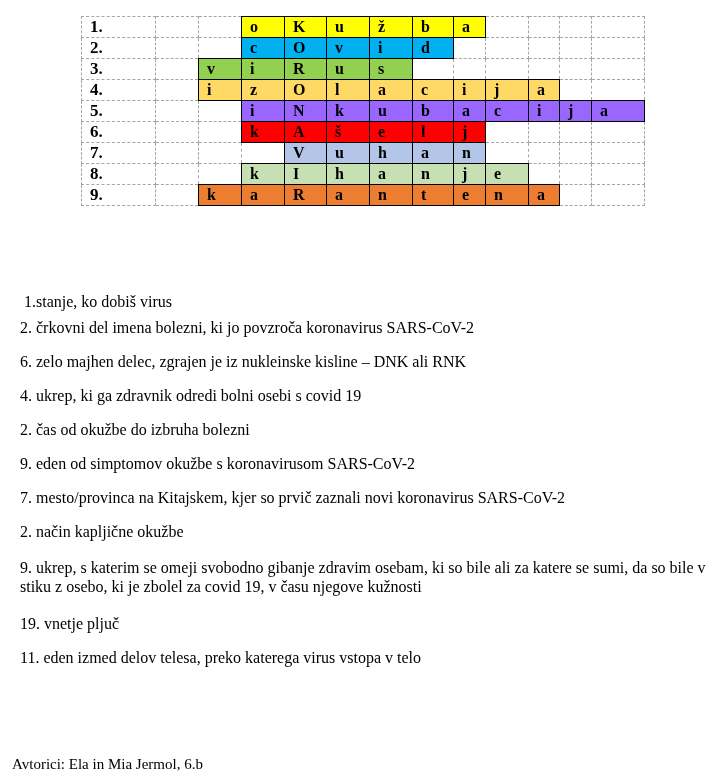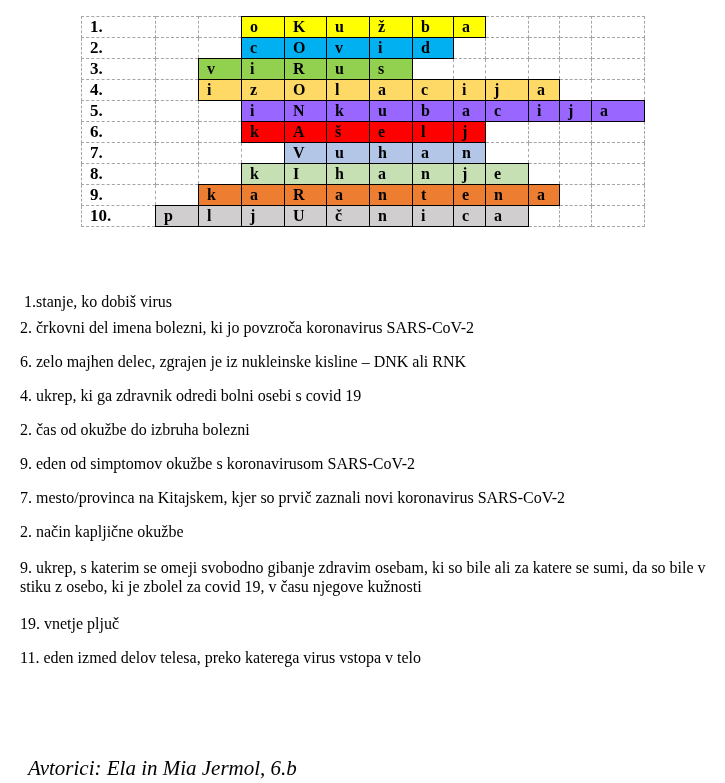--- a/index.html
+++ b/index.html
@@ -7,21 +7,21 @@
          font-family: "Liberation Serif", "DejaVu Serif", serif; color: #000; }
   #grid { position: absolute; left: 81px; top: 16px; border-collapse: collapse; table-layout: fixed; }
   #grid td { border: 1px dashed #a6a6a6; height: 20.5px; padding: 0 0 0 8px;
              font-weight: bold; font-size: 16px; line-height: 20px; vertical-align: middle;
              white-space: nowrap; overflow: hidden; box-sizing: border-box; }
   #grid td.label { font-size: 17px; padding-left: 8px; }
   #grid td.filled { border: 1px solid #000; }
   .clues { position: absolute; left: 24px; top: 284px; width: 700px; font-size: 16px; line-height: 19px; }
   .clue { position: absolute; left: 0; white-space: nowrap; }
   .clue.wrap { white-space: normal; width: 695px; }
-  .authors { position: absolute; left: 28px; top: 756px; font-size: 21px; font-style: italic; }
+  .authors { position: absolute; left: 12px; top: 756px; font-size: 15px; }
 </style>
 </head>
 <body>
 
 <table id="grid">
   <colgroup>
     <col style="width:74px">
       <col style="width:43px">
       <col style="width:43px">
       <col style="width:43px">
@@ -164,35 +164,20 @@
         <td class="filled" style="background: rgb(237, 125, 49);">R</td>
         <td class="filled" style="background: rgb(237, 125, 49);">a</td>
         <td class="filled" style="background: rgb(237, 125, 49);">n</td>
         <td class="filled" style="background: rgb(237, 125, 49);">t</td>
         <td class="filled" style="background: rgb(237, 125, 49);">e</td>
         <td class="filled" style="background: rgb(237, 125, 49);">n</td>
         <td class="filled" style="background: rgb(237, 125, 49);">a</td>
         <td></td>
         <td></td>
       </tr>
-      <tr>
-        <td class="label">10.</td>
-        <td class="filled" style="background: rgb(208, 206, 206);">p</td>
-        <td class="filled" style="background: rgb(208, 206, 206);">l</td>
-        <td class="filled" style="background: rgb(208, 206, 206);">j</td>
-        <td class="filled" style="background: rgb(208, 206, 206);">U</td>
-        <td class="filled" style="background: rgb(208, 206, 206);">č</td>
-        <td class="filled" style="background: rgb(208, 206, 206);">n</td>
-        <td class="filled" style="background: rgb(208, 206, 206);">i</td>
-        <td class="filled" style="background: rgb(208, 206, 206);">c</td>
-        <td class="filled" style="background: rgb(208, 206, 206);">a</td>
-        <td></td>
-        <td></td>
-        <td></td>
-      </tr>
     </tbody>
 </table>
 
 <div class="clues">
   <div class="clue" style="top:8px"> 1.stanje, ko dobiš virus</div>
   <div class="clue" style="top:34px; left:-4px">2. črkovni del imena bolezni, ki jo povzroča koronavirus SARS-CoV-2</div>
   <div class="clue" style="top:68px; left:-4px">6. zelo majhen delec, zgrajen je iz nukleinske kisline – DNK ali RNK</div>
   <div class="clue" style="top:102px; left:-4px">4. ukrep, ki ga zdravnik odredi bolni osebi s covid 19</div>
   <div class="clue" style="top:136px; left:-4px">2. čas od okužbe do izbruha bolezni</div>
   <div class="clue" style="top:170px; left:-4px">9. eden od simptomov okužbe s koronavirusom SARS-CoV-2</div>

